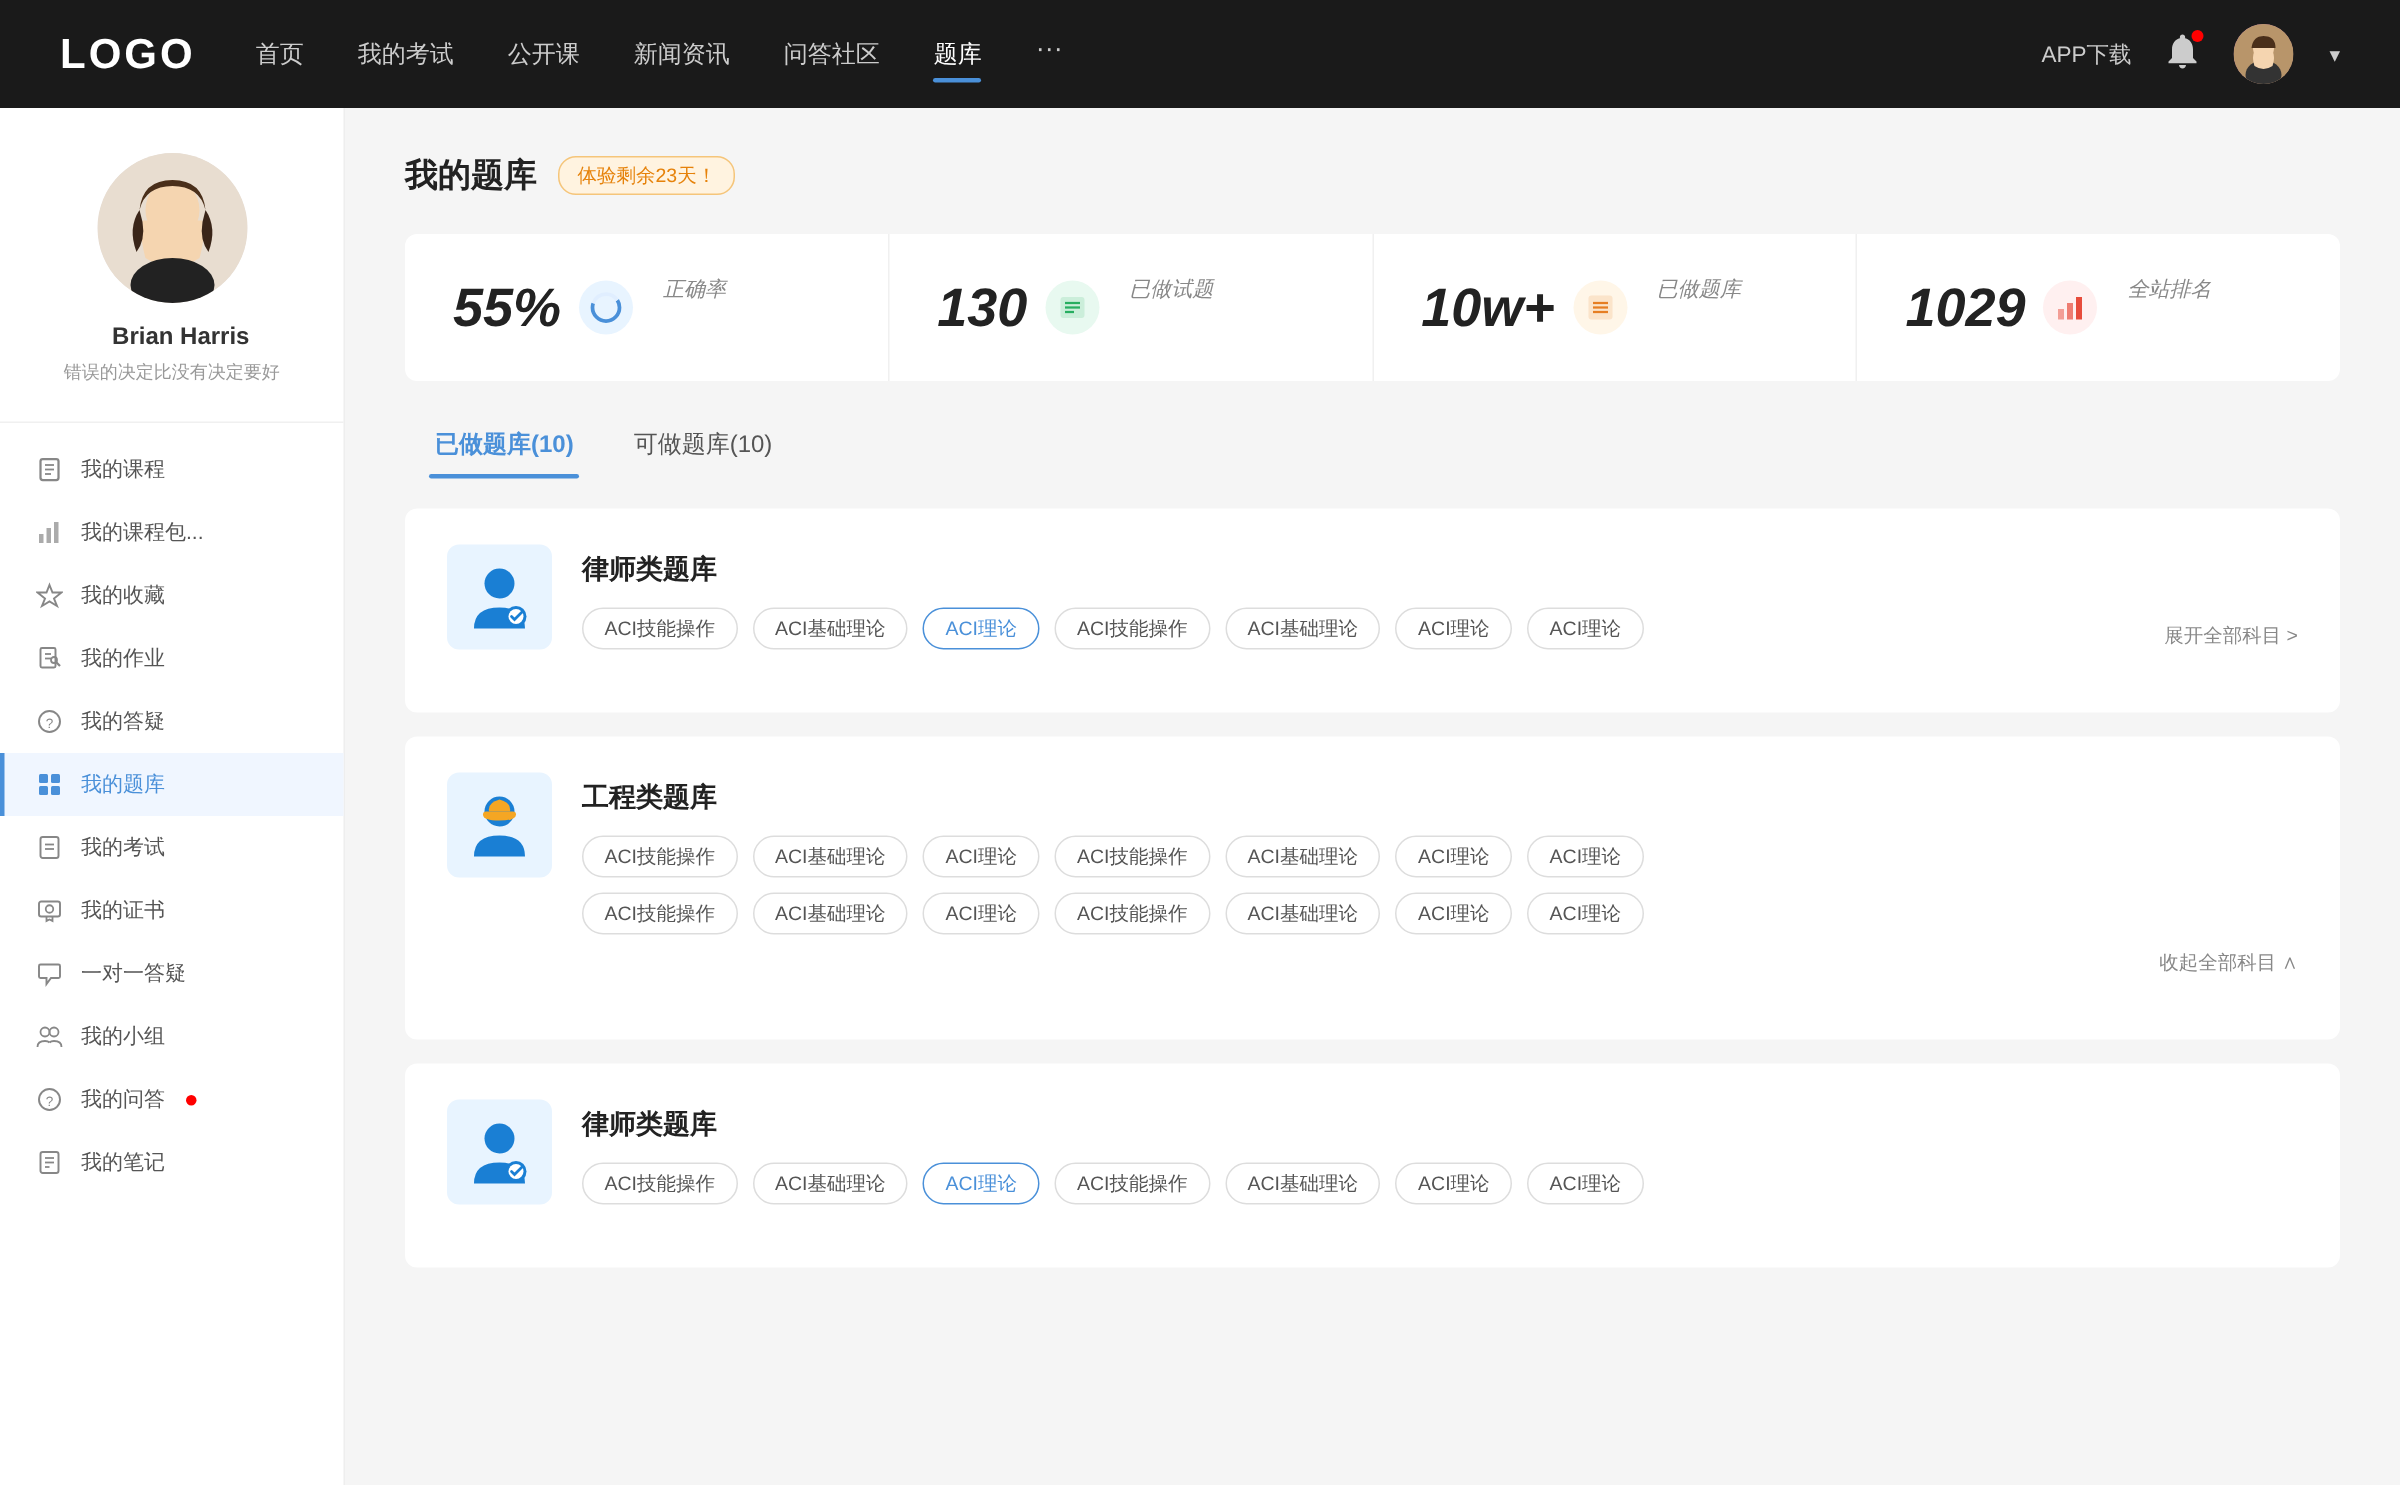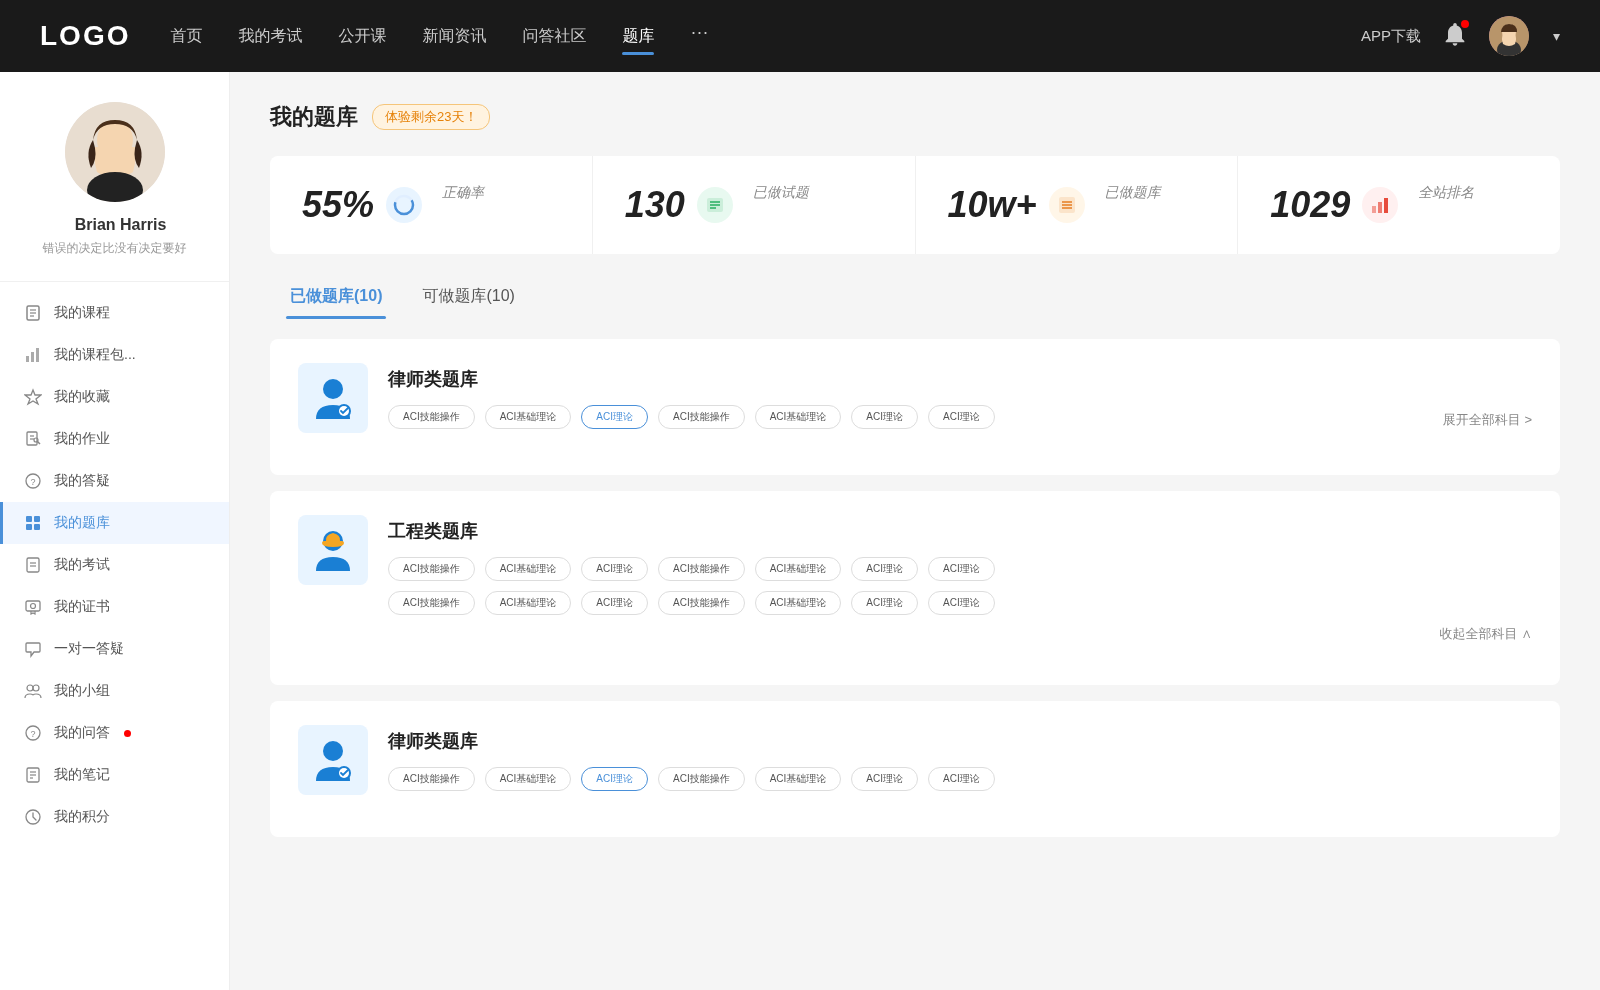--- a/index.html
+++ b/index.html
@@ -294,21 +294,21 @@
     }
     .tags-row {
       display: flex;
       flex-wrap: wrap;
       gap: 10px;
       align-items: center;
     }
     .tag {
       padding: 4px 14px;
       border-radius: 16px;
-      font-size: 10px;
+      font-size: 13px;
       border: 1px solid #ddd;
       color: #555;
       cursor: pointer;
       background: white;
     }
     .tag.active {
       border-color: #4a90d9;
       color: #4a90d9;
     }
     .expand-link {
@@ -488,27 +488,20 @@
       <div class="sidebar-item">
         <svg class="sidebar-icon" viewBox="0 0 18 18" fill="none" stroke="currentColor">
             <rect x="3" y="2" width="12" height="14" rx="1.5" stroke-width="1.3"></rect>
             <line x1="6" y1="6" x2="12" y2="6" stroke-width="1.2"></line>
             <line x1="6" y1="9" x2="12" y2="9" stroke-width="1.2"></line>
             <line x1="6" y1="12" x2="9" y2="12" stroke-width="1.2"></line>
           </svg>
         <span class="sidebar-item-label">我的笔记</span>
       </div>
 
-      <div class="sidebar-item">
-        <svg class="sidebar-icon" viewBox="0 0 18 18" fill="none" stroke="currentColor">
-            <circle cx="9" cy="9" r="7" stroke-width="1.3"></circle>
-            <path d="M9 5 L9 9 L12 12" stroke-width="1.3" stroke-linecap="round"></path>
-          </svg>
-        <span class="sidebar-item-label">我的积分</span>
-      </div>
     </div>
   </aside>
 
   <main class="main-content">
 
     <div class="page-header">
       <span class="page-title">我的题库</span>
       <span class="trial-badge">体验剩余23天！</span>
     </div>
 

